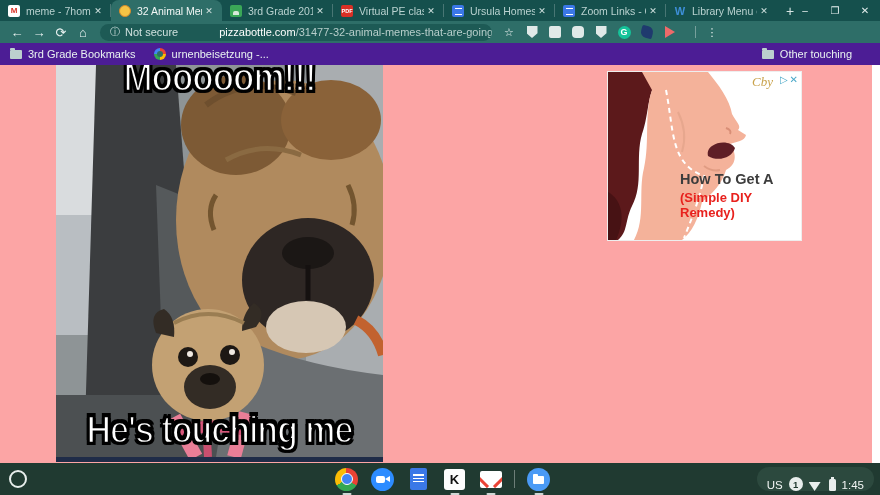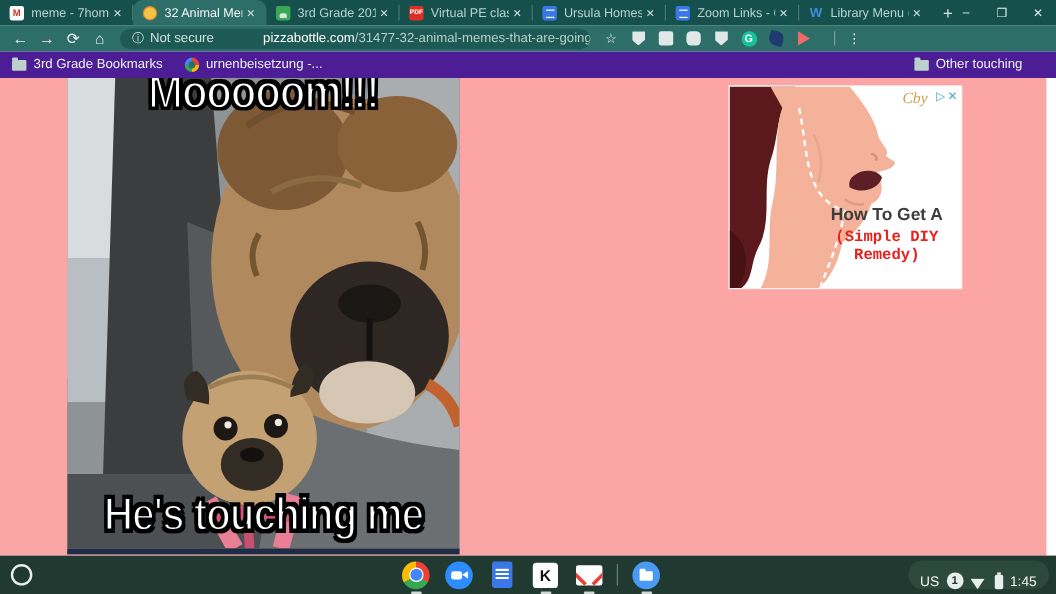--- a/index.html
+++ b/index.html
@@ -64,23 +64,23 @@
      font-family:"Liberation Sans", sans-serif; transform:scaleY(1.15); }
   .meme-top { top:-8px; font-size:35px; }
   .meme-bottom { bottom:8px; font-size:34px; }
   .meme-strip { position:absolute; left:0; top:392px; width:327px; height:5px; background:#1f2c48; }
 
   
   .ad { position:absolute; left:608px; top:7px; width:193px; height:168px; background:#ffffff; box-shadow:0 0 0 1px #eee; }
   .ad svg { position:absolute; left:0; top:0; }
   .ad-badges { position:absolute; right:3px; top:2px; display:flex; gap:2px; color:#4aa8c8; font-size:10px; }
   .ad-sig { position:absolute; right:28px; top:2px; color:#c9a24b; font-size:13px; font-style:italic; font-family:"Liberation Serif", serif; }
-  .ad-text { position:absolute; left:72px; top:98px; width:118px; text-align:center; }
+  .ad-text { position:absolute; left:72px; top:98px; width:118px; }
   .ad-line { font-size:14.5px; color:#3d3d3d; font-weight:600; line-height:1.25; }
-  .ad-sub { font-size:13px; color:#e8211d; font-weight:bold; font-family:Liberation Mono, monospace; margin-top:2px; }
+  .ad-sub { font-size:13px; color:#e8211d; font-weight:bold; font-family:Liberation Sans, sans-serif; margin-top:2px; }
 
   
   .shelf { position:absolute; left:0; top:463px; width:880px; height:32px; background:#203a31; }
   .launcher { position:absolute; left:9px; top:7px; width:18px; height:18px; border-radius:50%; border:2px solid #e8eeec; }
   .shelf-apps { position:absolute; left:334px; top:3px; display:flex; align-items:center; gap:11px; height:26px; }
   .app { position:relative; width:25px; height:25px; display:flex; align-items:center; justify-content:center; }
   .app-dash { position:absolute; bottom:-3px; left:50%; transform:translateX(-50%); width:9px; height:2px; background:#cfd8d5; border-radius:1px; }
   .chrome-ic { width:23px; height:23px; border-radius:50%;
      background:conic-gradient(from -40deg, #ea4335 0 33%, #4285f4 0 0), conic-gradient(from 80deg, #34a853 0 33%, #fbbc05 0 0);
      background:conic-gradient(#ea4335 0 120deg, #34a853 120deg 240deg, #fbbc05 240deg 360deg); position:relative; }

